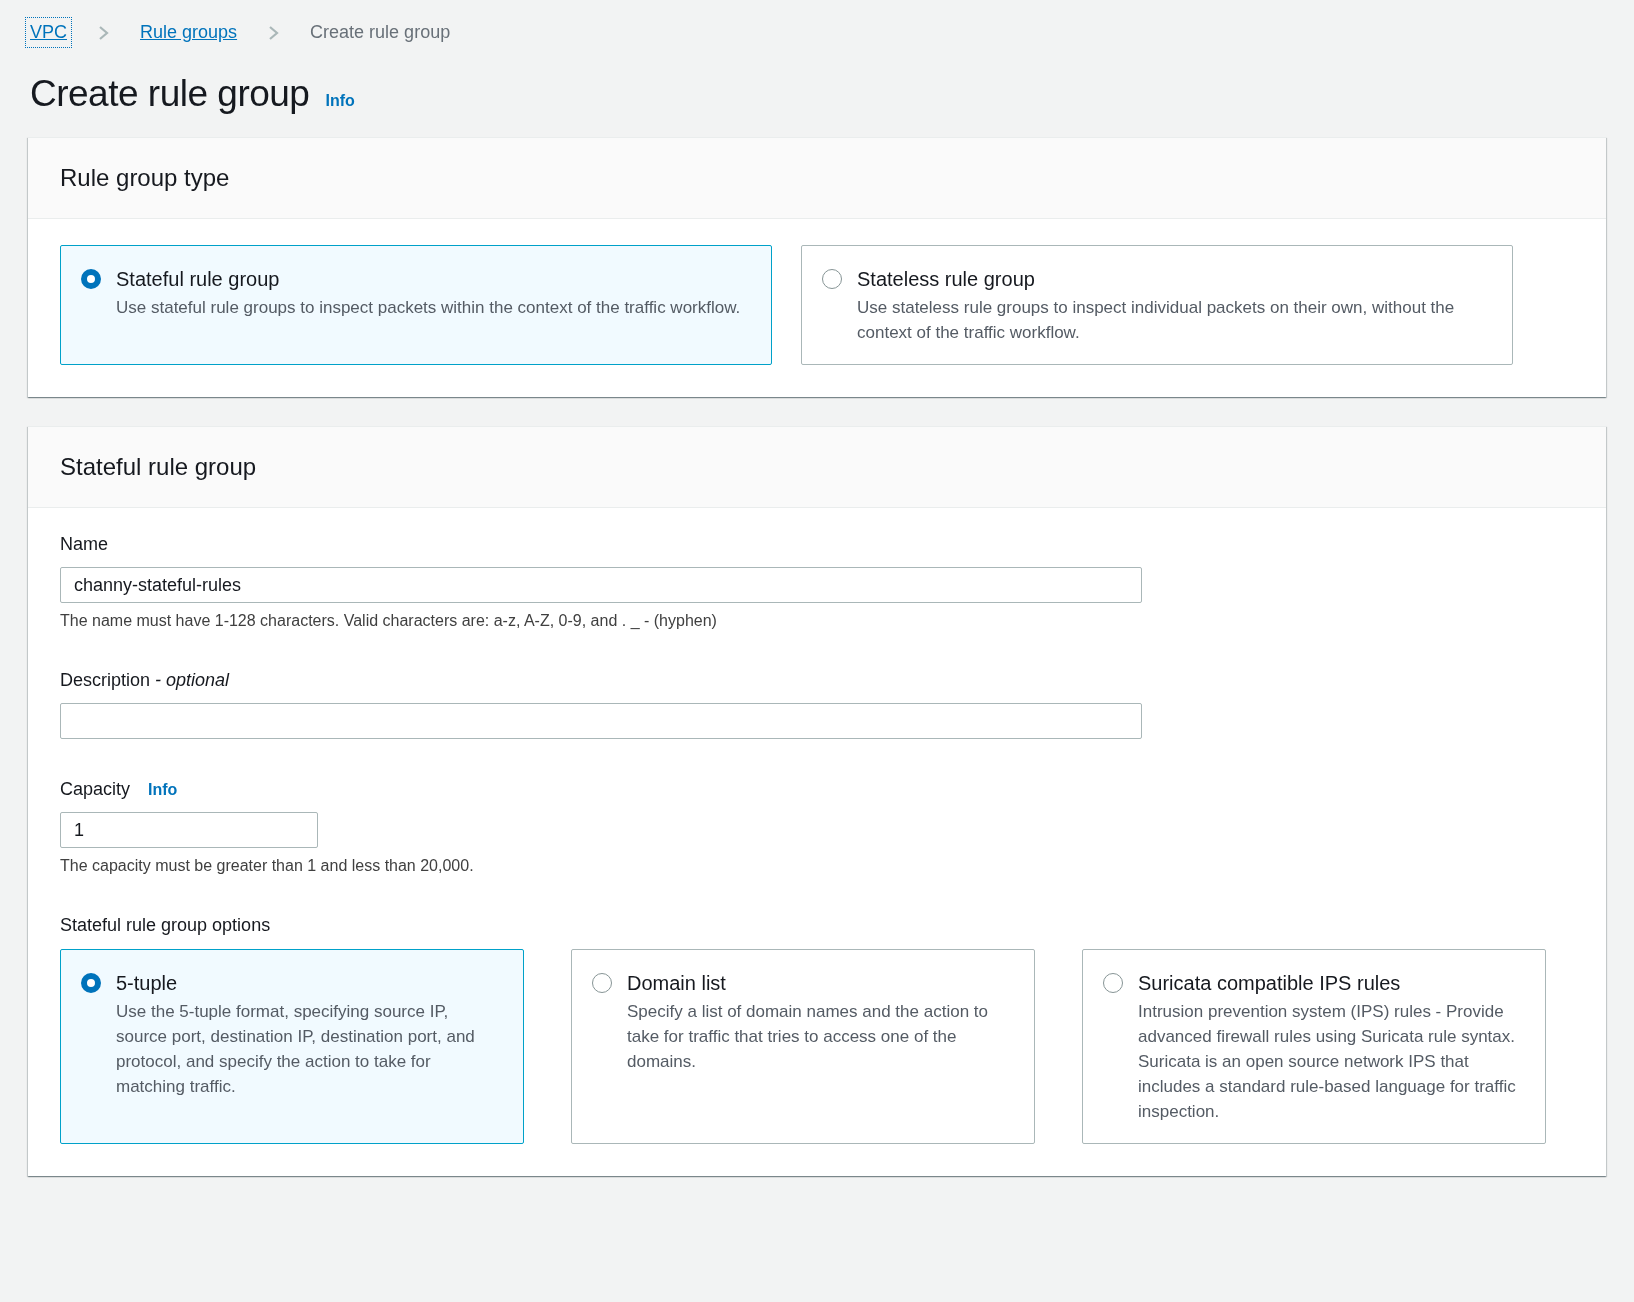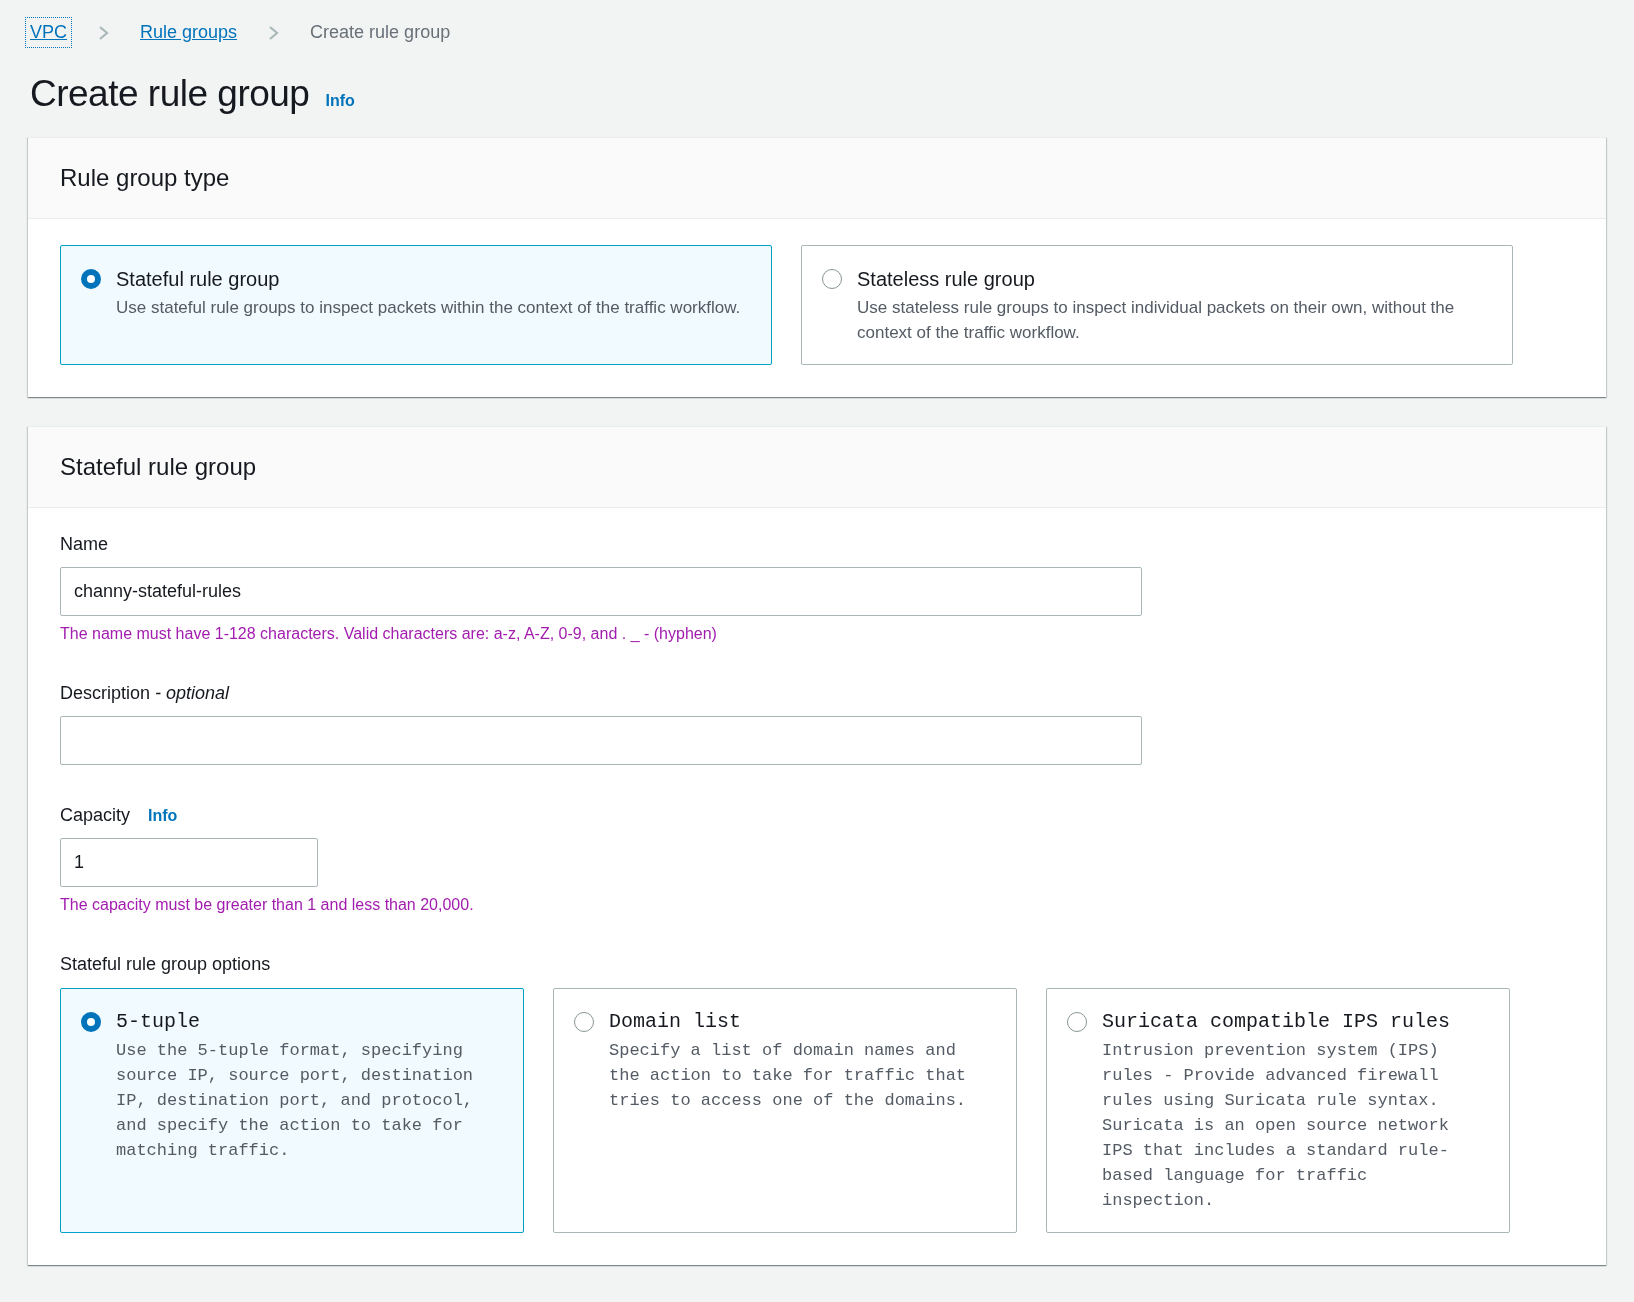--- a/index.html
+++ b/index.html
@@ -35,48 +35,48 @@
   .card-header {
     background:#fafafa;
     padding:26px 32px;
     border-bottom:1px solid #eaeded;
   }
   .card-header h2 { margin:0; font-size:24px; font-weight:400; }
   .card-body { padding:26px 32px 32px 32px; }
 
   
   .tile-row-2 { display:grid; grid-template-columns:712px 712px; gap:29px; }
-  .tile-row-3 { display:grid; grid-template-columns:464px 464px 464px; gap:29px;font-family:Liberation Mono, monospace; }
+  .tile-row-3 { display:grid; grid-template-columns:464px 464px 464px; gap:47px; }
   .tile {
     border:1px solid #aab7b8; border-radius:2px; background:#fff;
     padding:19px 20px; display:flex; align-items:flex-start; gap:15px;
     cursor:pointer;
   }
   .tile.selected { background:#f1faff; border-color:#00a1c9; }
   .tile-row-2 .tile { min-height:113px; }
   .tile-row-3 .tile { min-height:191px; }
   .radio { width:20px; height:20px; border-radius:50%; background:#fff; flex-shrink:0; margin-top:4px; }
   .radio.checked { border:6px solid #0073bb; }
   .radio.unchecked { border:1px solid #879596; }
   .tile-title { font-size:20px; line-height:28px; color:#16191f; }
   .tile-desc { font-size:17px; line-height:25px; color:#545b64; margin-top:2px; }
 
   
   .field { margin-bottom:40px; }
   .field:last-child { margin-bottom:0; }
   .field-label { font-size:18px; color:#16191f; margin-bottom:12px; display:flex; align-items:baseline; gap:18px; }
   .optional { font-style:italic;margin-top:24px; }
   .text-input {
-    height:49px; border:1px solid #aab7b8; border-radius:2px;
+    height:36px; border:1px solid #aab7b8; border-radius:2px;
     font-family:"Liberation Sans", sans-serif; font-size:18px; color:#16191f;
     padding:0 13px; background:#fff; outline:none; display:block;
   }
   .w-wide { width:1082px; }
   .w-small { width:258px; }
-  .hint { font-size:16px; color:#a21caf; margin-top:9px; }
+  .hint { font-size:16px; color:#404040; margin-top:9px; }
   .options-label { font-size:18px; margin:0 0 13px 0; }
 </style>
 </head>
 <body>
 
 <div class="page">
 
   <nav class="breadcrumb">
     <a class="crumb-link focused">VPC</a>
     <span class="crumb-sep">

